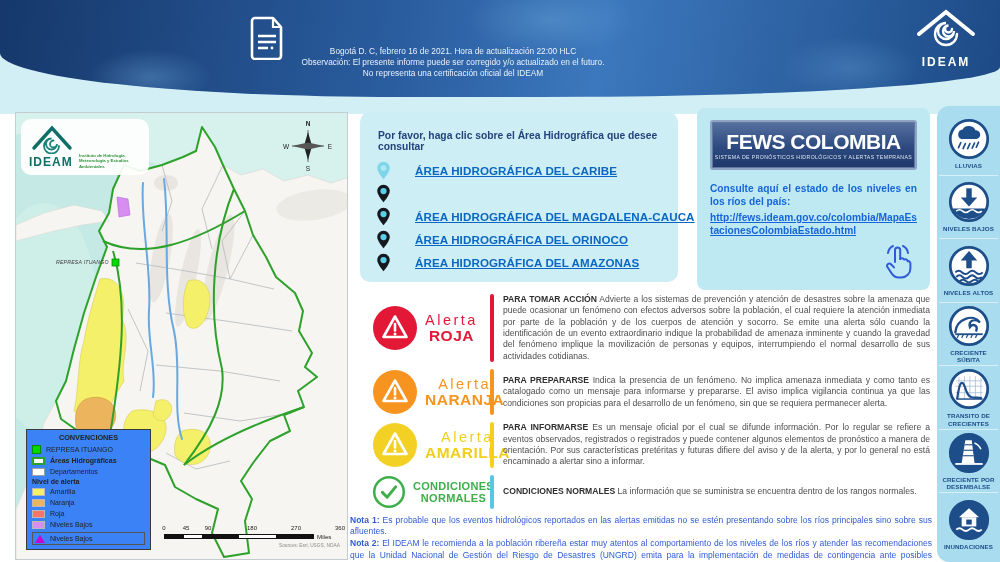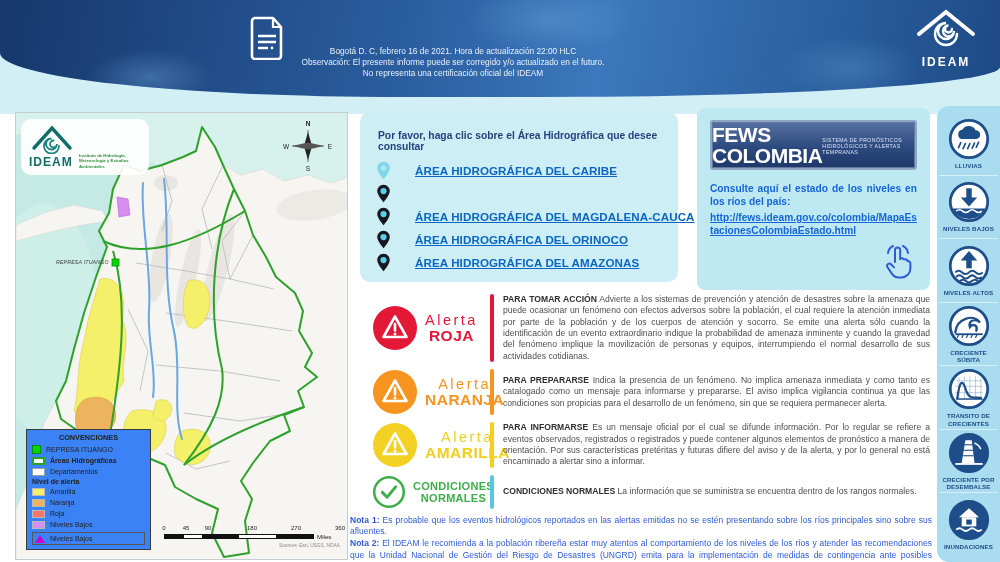--- a/index.html
+++ b/index.html
@@ -68,21 +68,21 @@
   .link-row { display:flex; align-items:center; margin:4px 0; gap:24px; }
   .link-row a { font-size:11.6px; font-weight:bold; color:#0a66c2; text-decoration:underline;
     letter-spacing:.1px; white-space:nowrap; }
   .pin { width:15px; height:19px; flex:0 0 auto; }
 
   
   .fews-panel { position:absolute; left:697px; top:108px; width:233px; height:182px;
     background:#bfe9f2; border-radius:8px; padding:12px 13px; }
   .fews-logo { width:207px; height:50px; border-radius:3px;
     background:linear-gradient(180deg,#56719f 0%,#2d4a80 55%,#1d3868 100%);
-    border:2px solid #8fa3c4; display:flex; flex-direction:row; align-items:center;
+    border:2px solid #8fa3c4; display:flex; flex-direction:column; align-items:center;
     justify-content:center; box-shadow:inset 0 0 0 1px #62789f; }
   .fews-logo .t { color:#fff; font-weight:bold; font-size:21px; letter-spacing:-.5px; line-height:1; }
   .fews-logo .s { color:#dce4f2; font-size:5.2px; letter-spacing:.4px; margin-top:2px; }
   .fews-text { margin-top:12px; font-size:10.2px; font-weight:bold; color:#1565d8; line-height:1.3;
     text-align:justify; }
   .fews-link { display:block; margin-top:2px; font-size:10.2px; font-weight:bold; color:#1565d8;
     text-decoration:underline; line-height:1.3; word-break:break-all; }
   .hand-icon { position:absolute; right:14px; bottom:8px; }
 
   

